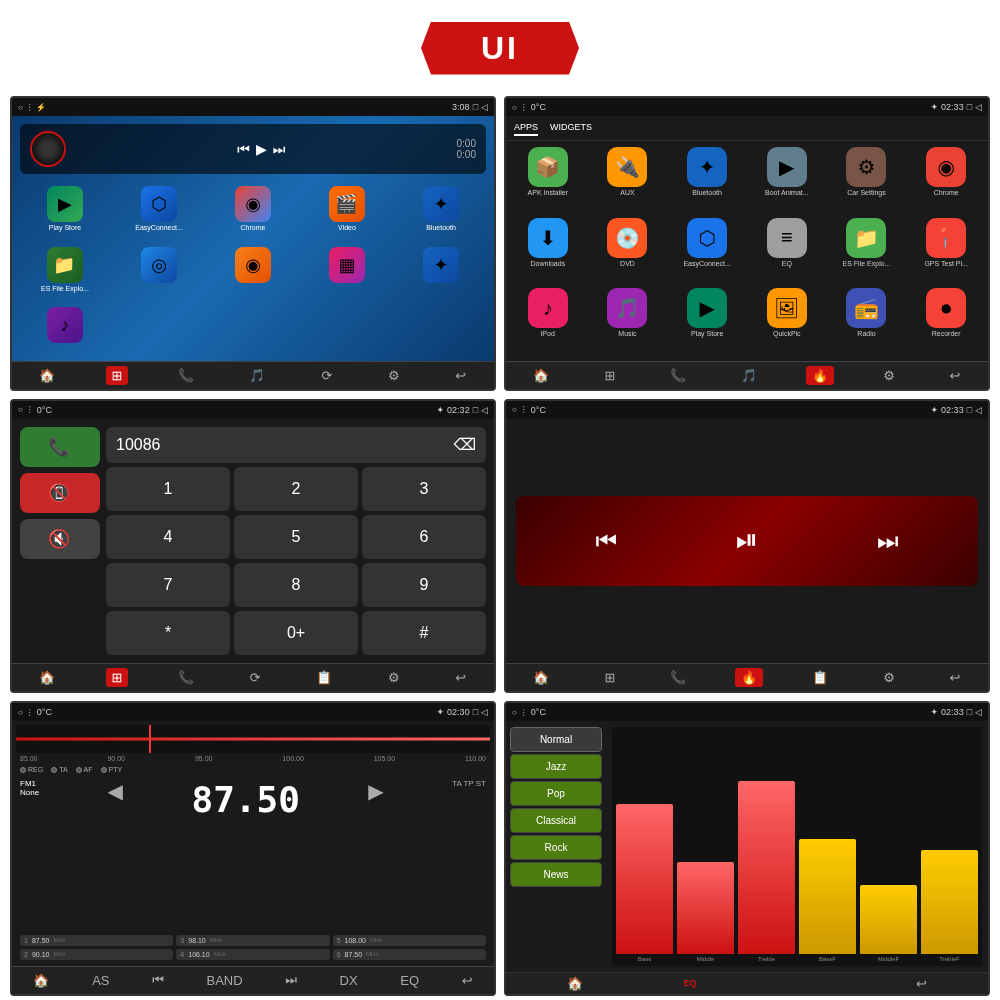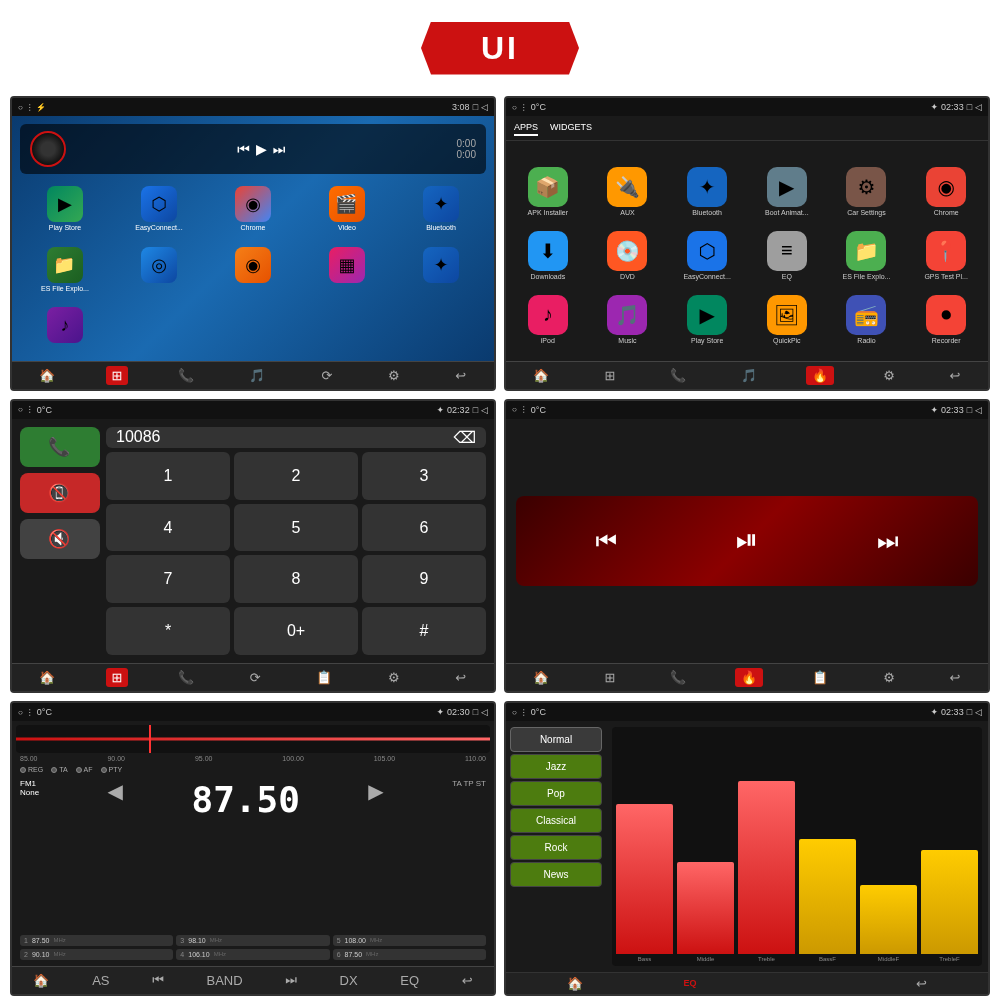--- a/index.html
+++ b/index.html
@@ -181,21 +181,20 @@
     .icon-colorful { background: linear-gradient(135deg, #e91e63, #9c27b0); }
     .icon-bt2 { background: linear-gradient(135deg, #1565c0, #0d47a1); }
     .icon-music { background: linear-gradient(135deg, #7b1fa2, #4a148c); }
 
     
     .screen2-content {
       flex: 1;
       background: #1a1a1a;
       display: flex;
       flex-direction: column;
-      gap: 20px;
     }
     .drawer-tabs {
       display: flex;
       gap: 12px;
       padding: 4px 8px;
       border-bottom: 1px solid #333;
     }
     .drawer-tab {
       color: #fff;
       font-size: 9px;
@@ -262,21 +261,21 @@
 
     .dialer-right {
       flex: 1;
       display: flex;
       flex-direction: column;
       gap: 4px;
     }
     .dialer-display {
       background: #333;
       border-radius: 6px;
-      height: 21px;
+      height: 36px;
       display: flex;
       align-items: center;
       justify-content: space-between;
       padding: 0 10px;
       color: #fff;
       font-size: 16px;
     }
     .dialer-grid {
       display: grid;
       grid-template-columns: repeat(3, 1fr);

